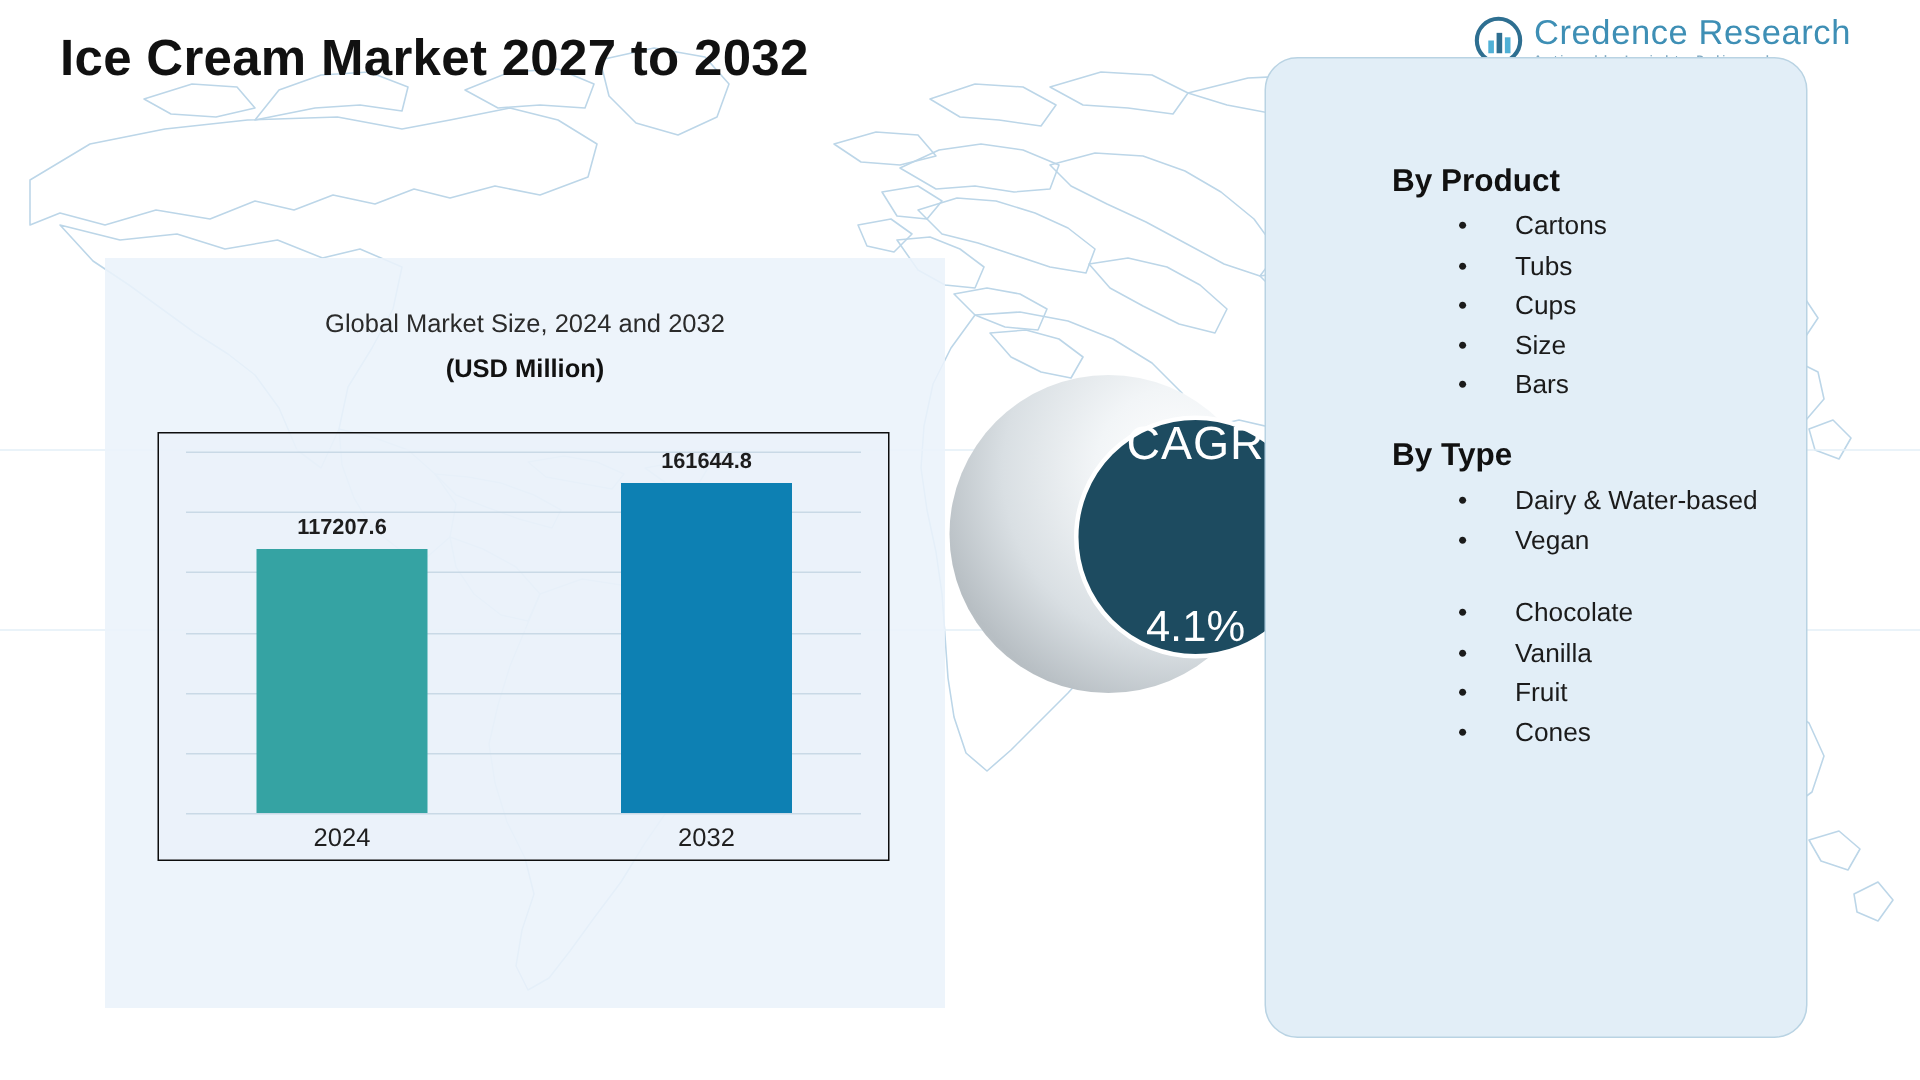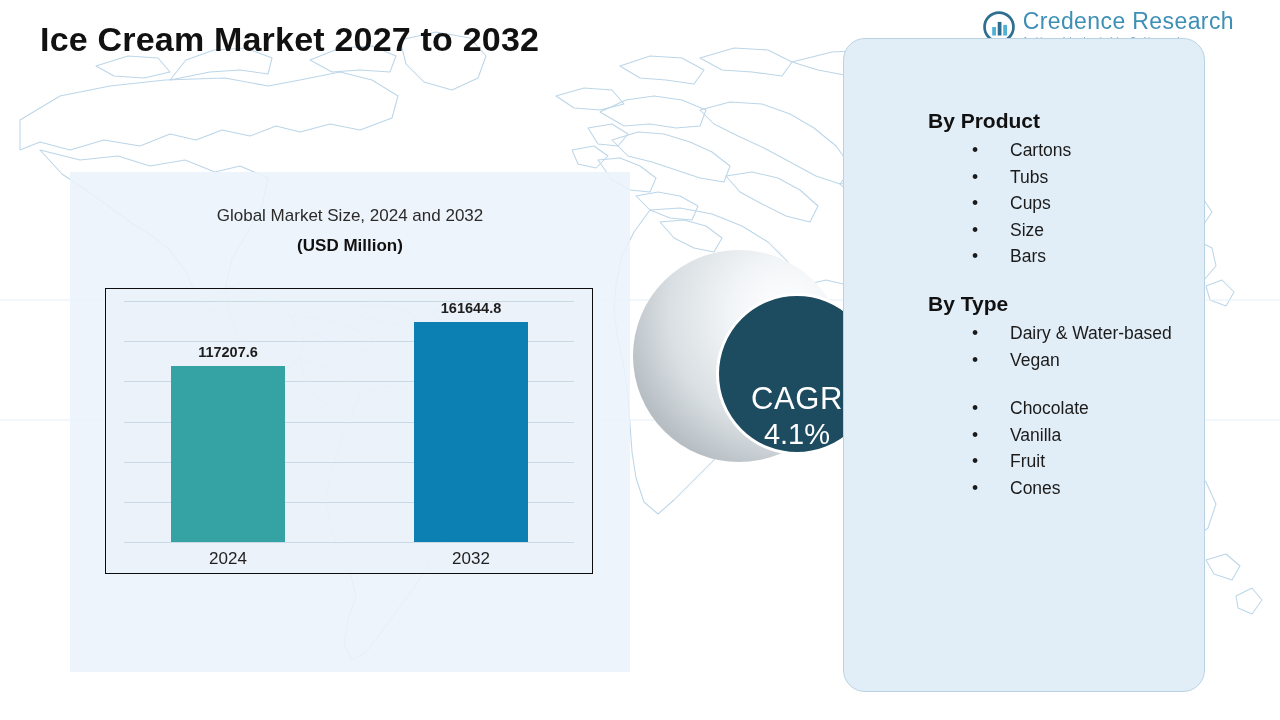--- a/index.html
+++ b/index.html
@@ -151,31 +151,31 @@
     left: 633px;
     top: 250px;
     width: 212px;
     height: 212px;
     border-radius: 50%;
     background: radial-gradient(circle at 72% 30%, #ffffff 0%, #f2f5f7 26%, #d9dfe3 55%, #b7bec3 78%, #cfd5d9 100%);
   }
   #cagr-circle {
     position: absolute;
     left: 716px;
-    top: 293px;
+    top: 277px;
     width: 162px;
     height: 162px;
     border-radius: 50%;
     background: #1d4b60;
     border: 3.5px solid #ffffff;
     box-sizing: border-box;
     display: flex;
     flex-direction: column;
     align-items: center;
-    justify-content: flex-end;
+    justify-content: space-between;
     color: #ffffff;
   }
   #cagr-label {
     font-size: 31px;
     letter-spacing: 0.6px;
     line-height: 1.05;
   }
   #cagr-value {
     font-size: 29px;
     line-height: 1.25;

